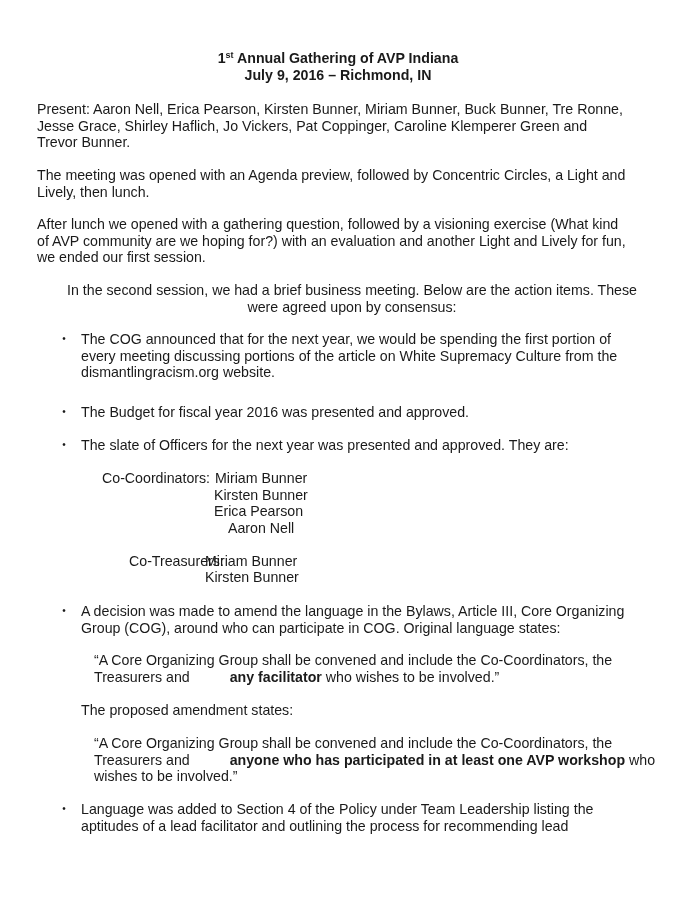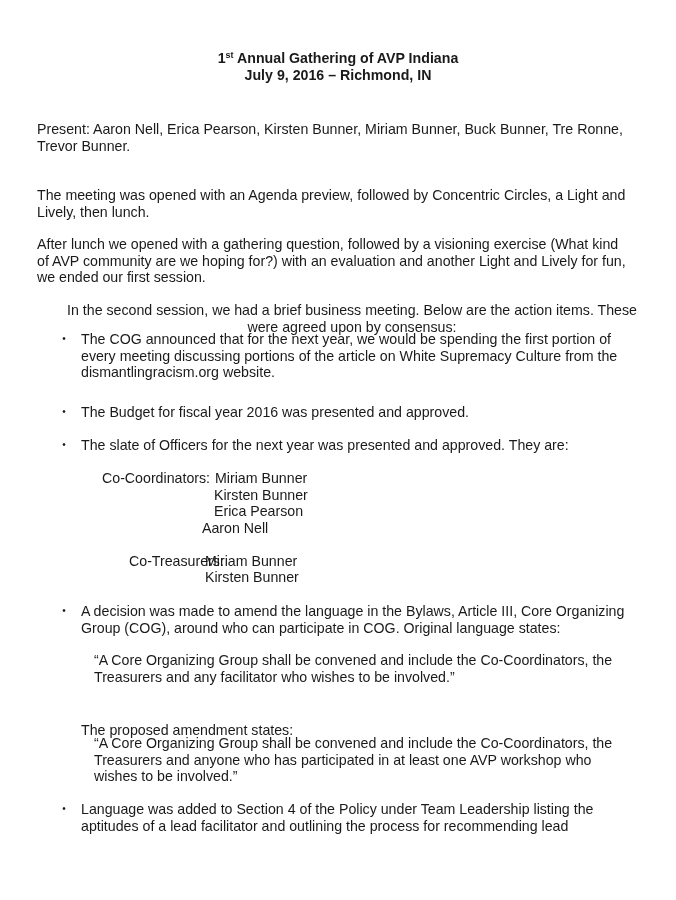--- a/index.html
+++ b/index.html
@@ -9,45 +9,46 @@
       color: #1a1a1a;
       font-size: 14.2px;
       line-height: 16.6px;
     }
     .page { position: absolute; left: 0; top: 0; width: 676px; height: 900px; }
     .title {
       position: absolute; left: 0; width: 676px; text-align: center;
       font-weight: bold; font-size: 14.2px; line-height: 17px;
     }
     .title sup { font-size: 9px; line-height: 0; vertical-align: 5px; }
-    .para { position: absolute; left: 37px; width: 630px; margin-top: 20px; }
+    .para { position: absolute; left: 37px; width: 630px; }
     .line { display: block; white-space: nowrap; }
     .bullet-item { position: absolute; left: 57px; width: 610px; }
     .bullet-dot {
       position: absolute; left: 0; top: 0; width: 14px; text-align: center;
       font-size: 10px;
     }
     .bullet-text { position: absolute; left: 24px; }
     .officers { position: absolute; }
     .off-row { position: absolute; white-space: nowrap; }
     .quote { position: absolute; left: 94px; }
-    b { font-weight: normal; }
+    b { font-weight: bold; margin-left: 36px; }
   </style>
 </head>
 <body>
 
 <div class="page">
 
   <div class="title" style="top:50px;">
     <span>1</span><sup>st</sup><span> Annual Gathering of AVP Indiana</span>
   </div>
   <div class="title" style="top:67px;">July 9, 2016 – Richmond, IN</div>
 
   <div class="para" style="top:101px;">
     <span class="line">Present: Aaron Nell, Erica Pearson, Kirsten Bunner, Miriam Bunner, Buck Bunner, Tre Ronne,</span>
+    <span class="line">Jesse Grace, Shirley Haflich, Jo Vickers, Pat Coppinger, Caroline Klemperer Green and</span>
     <span class="line">Trevor Bunner.</span>
   </div>
 
   <div class="para" style="top:167px;">
     <span class="line">The meeting was opened with an Agenda preview, followed by Concentric Circles, a Light and</span>
     <span class="line">Lively, then lunch.</span>
   </div>
 
   <div class="para" style="top:216px;">
     <span class="line">After lunch we opened with a gathering question, followed by a visioning exercise (What kind</span>
@@ -81,21 +82,21 @@
     <div class="bullet-text">
       <span class="line">The slate of Officers for the next year was presented and approved. They are:</span>
     </div>
   </div>
 
   <div class="officers">
     <span class="off-row" style="left:102px; top:470px;">Co-Coordinators:</span>
     <span class="off-row" style="left:215px; top:470px;">Miriam Bunner</span>
     <span class="off-row" style="left:214px; top:487px;">Kirsten Bunner</span>
     <span class="off-row" style="left:214px; top:503px;">Erica Pearson</span>
-    <span class="off-row" style="left:202px; top:520px;text-align:right;">Aaron Nell</span>
+    <span class="off-row" style="left:228px; top:520px;text-align:right;">Aaron Nell</span>
 
     <span class="off-row" style="left:104px; top:553px;margin-left:25px;">Co-Treasurers:</span>
     <span class="off-row" style="left:205px; top:553px;">Miriam Bunner</span>
     <span class="off-row" style="left:205px; top:569px;">Kirsten Bunner</span>
   </div>
 
   <div class="bullet-item" style="top:603px;">
     <span class="bullet-dot">•</span>
     <div class="bullet-text">
       <span class="line">A decision was made to amend the language in the Bylaws, Article III, Core Organizing</span>

